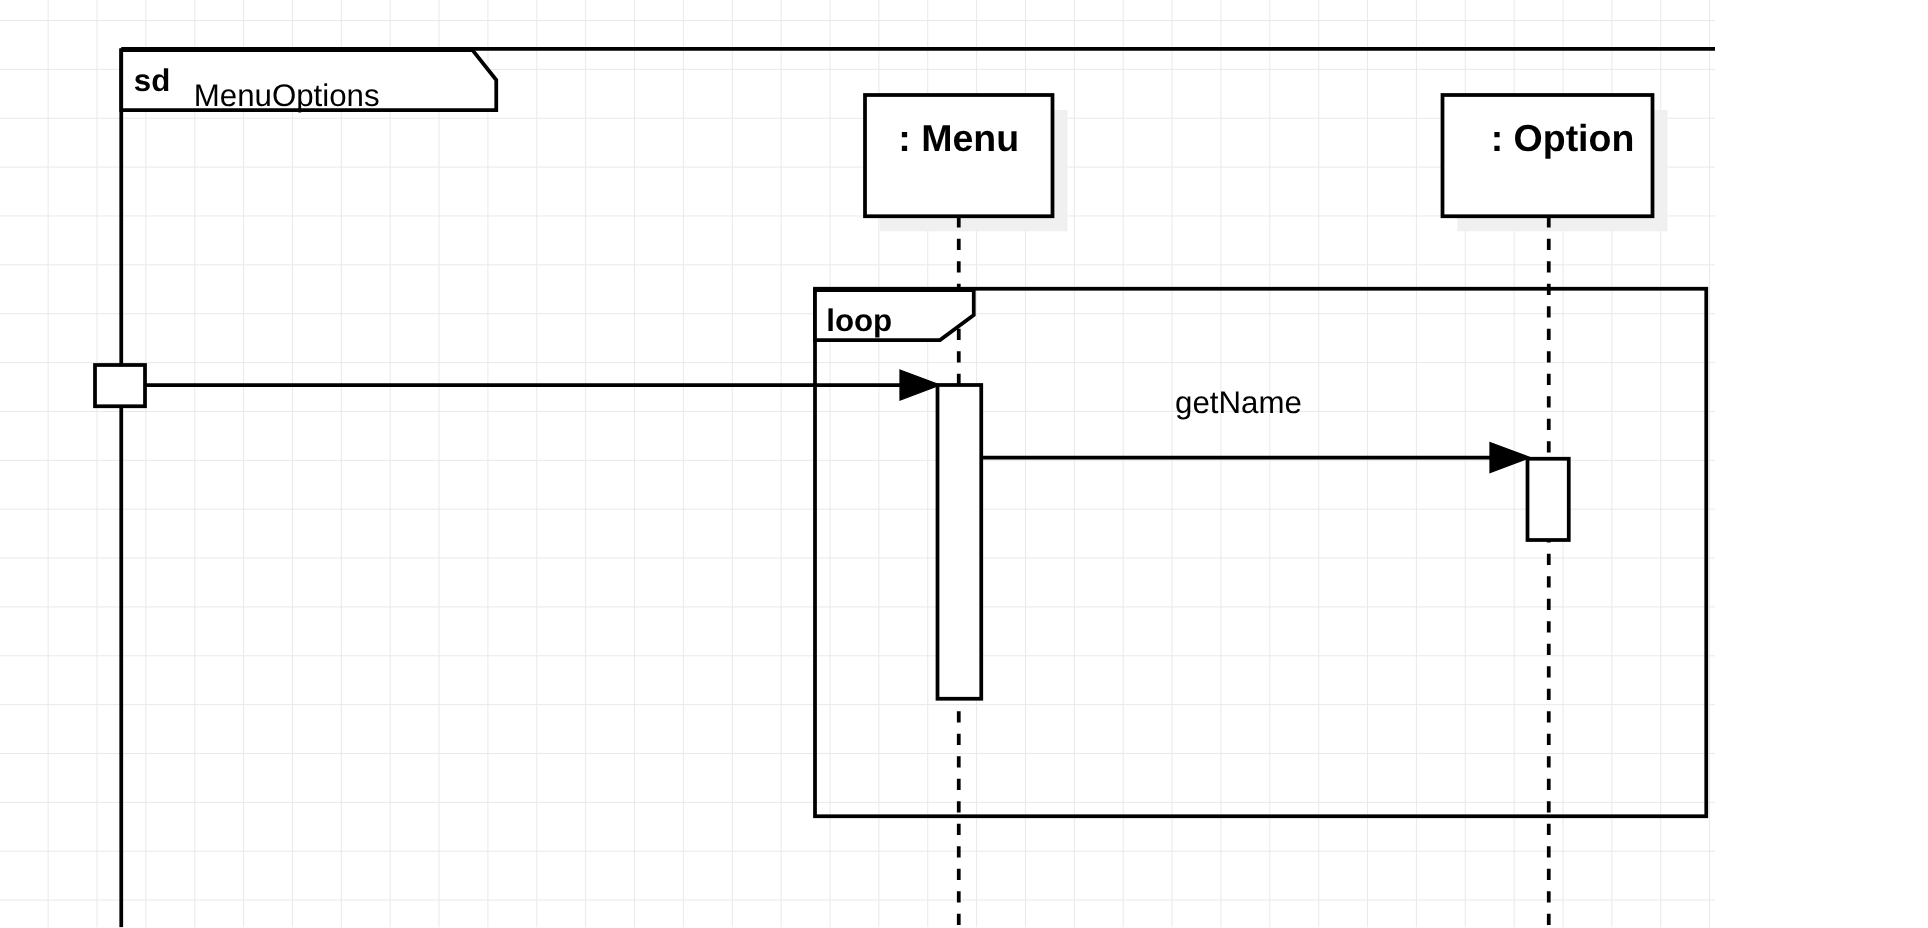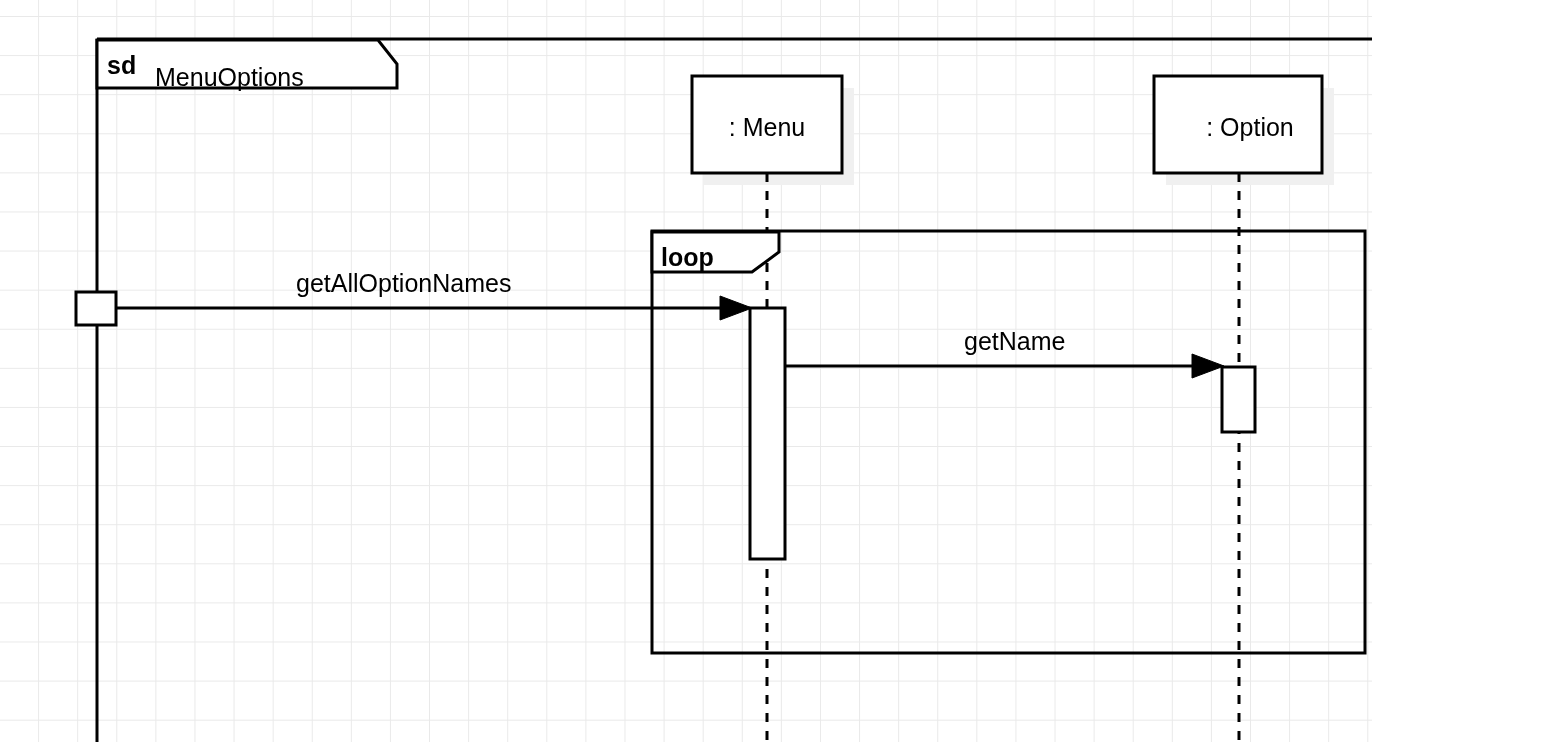--- a/index.html
+++ b/index.html
@@ -39,24 +39,23 @@
   }
   .frame-nm {
     font-size: 25px;
     font-weight: normal;
   }
   .frag-kw {
     font-size: 25px;
     font-weight: bold;
   }
   .obj-nm {
-    font-size: 25px;
-    font-weight: normal;
+    font-size: 30px;
+    font-weight: bold;
     text-align: center;
-    margin-top: 18px;
   }
   .msg-nm {
     font-size: 25px;
     font-weight: normal;
   }
 </style>
 </head>
 <body>
 
 <div id="canvas">
@@ -96,17 +95,16 @@
 
   <span class="lbl frame-kw" style="left:107px; top:53px;">sd</span>
   <span class="lbl frame-nm" style="left:155px; top:53px;margin-top:12px;">MenuOptions</span>
 
   <span class="lbl frag-kw" style="left:661px; top:245px;">loop</span>
 
   <span class="lbl obj-nm" style="left:692px; top:97px; width:150px;">: Menu</span>
 
   <span class="lbl obj-nm" style="left:1154px; top:97px; width:168px;padding-left:12px;">: Option</span>
 
-  <span class="lbl msg-nm" style="left:296px; top:271px;">getAllOptionNames</span>
 
-  <span class="lbl msg-nm" style="left:940px; top:329px;margin-left:24px;">getName</span>
+  <span class="lbl msg-nm" style="left:940px; top:310px;">getName</span>
 
 </div>
 
 </body></html>

